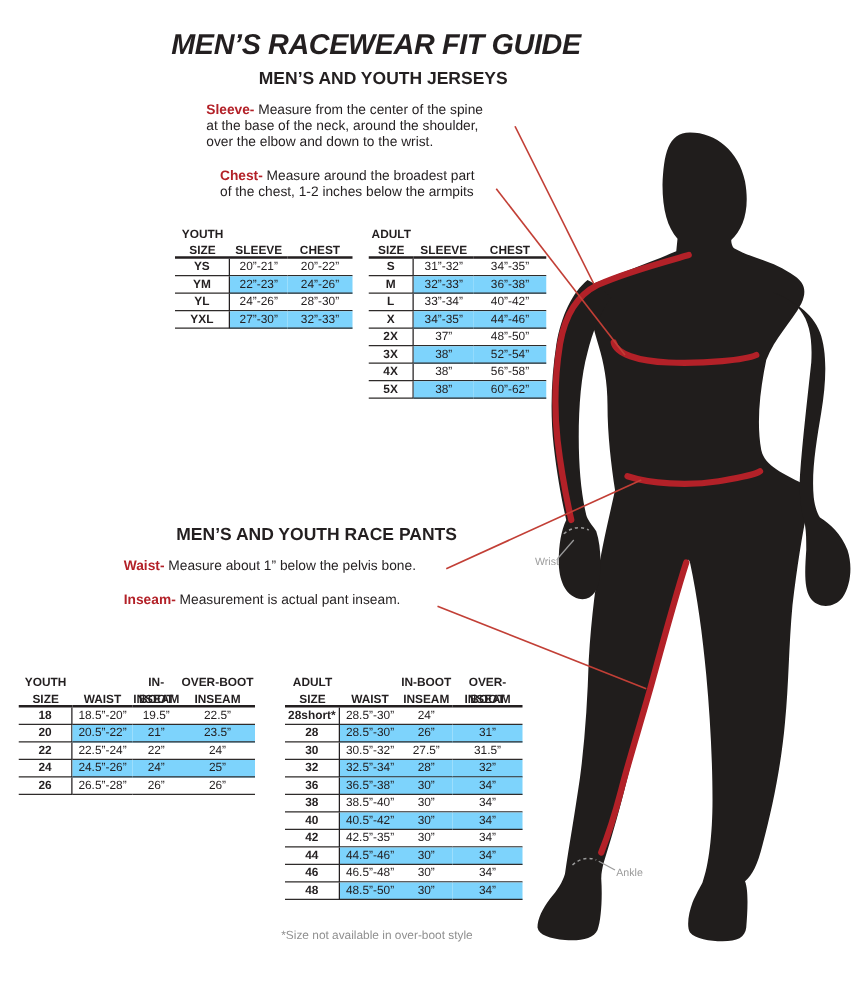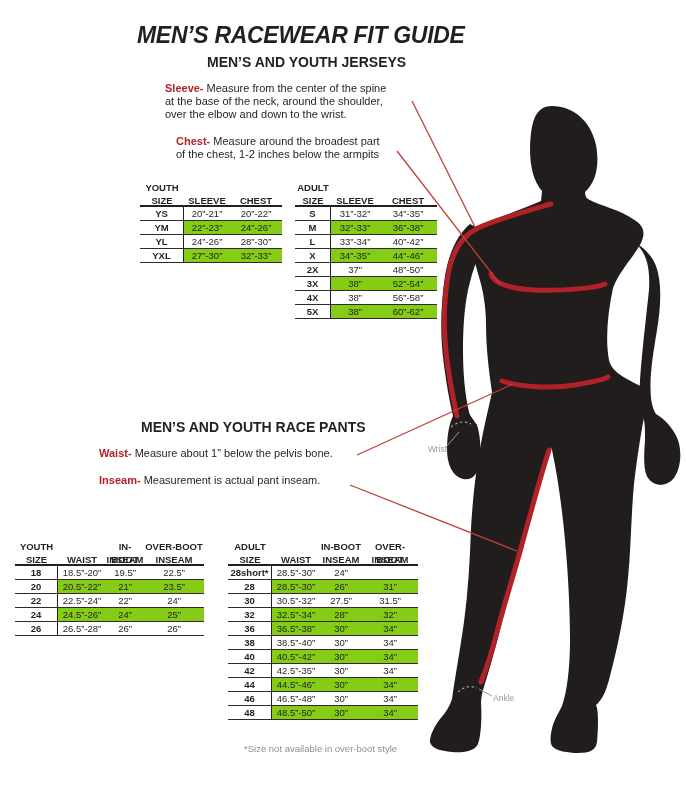--- a/index.html
+++ b/index.html
@@ -26,22 +26,22 @@
   .tbl-jy{left:140px;top:181px;} .tbl-jy .trow{grid-template-columns:44px 46px 52px;}
   .tbl-ja{left:295px;top:181px;} .tbl-ja .trow{grid-template-columns:36px 48px 58px;}
   .tbl-py{left:15px;top:540px;}  .tbl-py .trow{grid-template-columns:43px 48px 38px 60px;}
   .tbl-pa{left:228px;top:540px;} .tbl-pa .trow{grid-template-columns:44px 48px 42px 56px;}
   .hcell{height:13px;line-height:13px;font-size:9.5px;font-weight:bold;text-align:center;
          box-sizing:border-box;}
   .hrow2 .hcell{border-bottom:2px solid #231f20;}
   .tcell{height:14px;line-height:13px;font-size:9.5px;text-align:center;box-sizing:border-box;
          border-bottom:1px solid #2e2b2a;}
   .tcell.c0{font-weight:bold;border-right:1.5px solid #231f20;}
-  .tcell.shade{background:#84cc16;}
-  .footnote{position:absolute;left:244px;top:743px;font-size:9.5px;color:#8f8f8f;white-space:nowrap;}
+  .tcell.shade{background:#7dd3fc;}
+  .footnote{position:absolute;left:225px;top:743px;font-size:9.5px;color:#8f8f8f;white-space:nowrap;}
 
   
   .fig-svg{position:absolute;left:0;top:0;}
   .fig-label{font-size:8.5px;font-family:"Liberation Sans",sans-serif;}
 </style>
 </head>
 <body>
 
 <div class="canvas">
 

